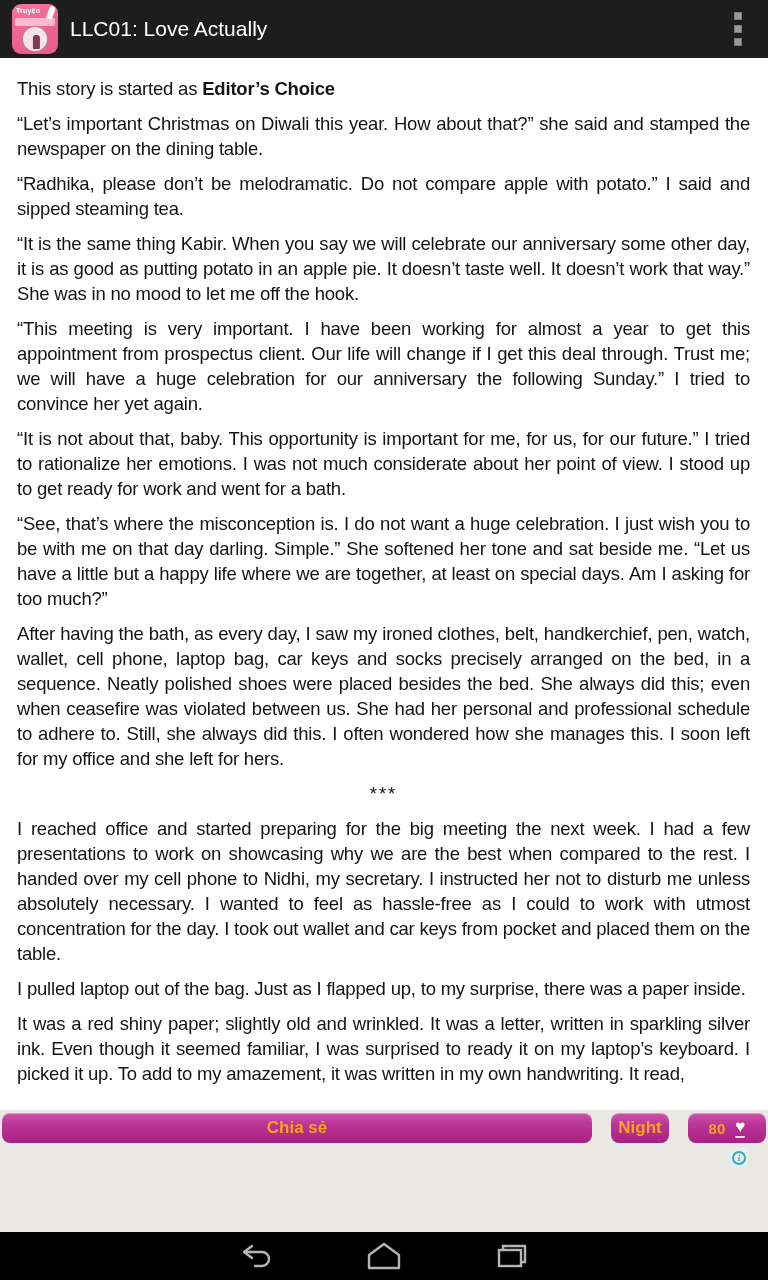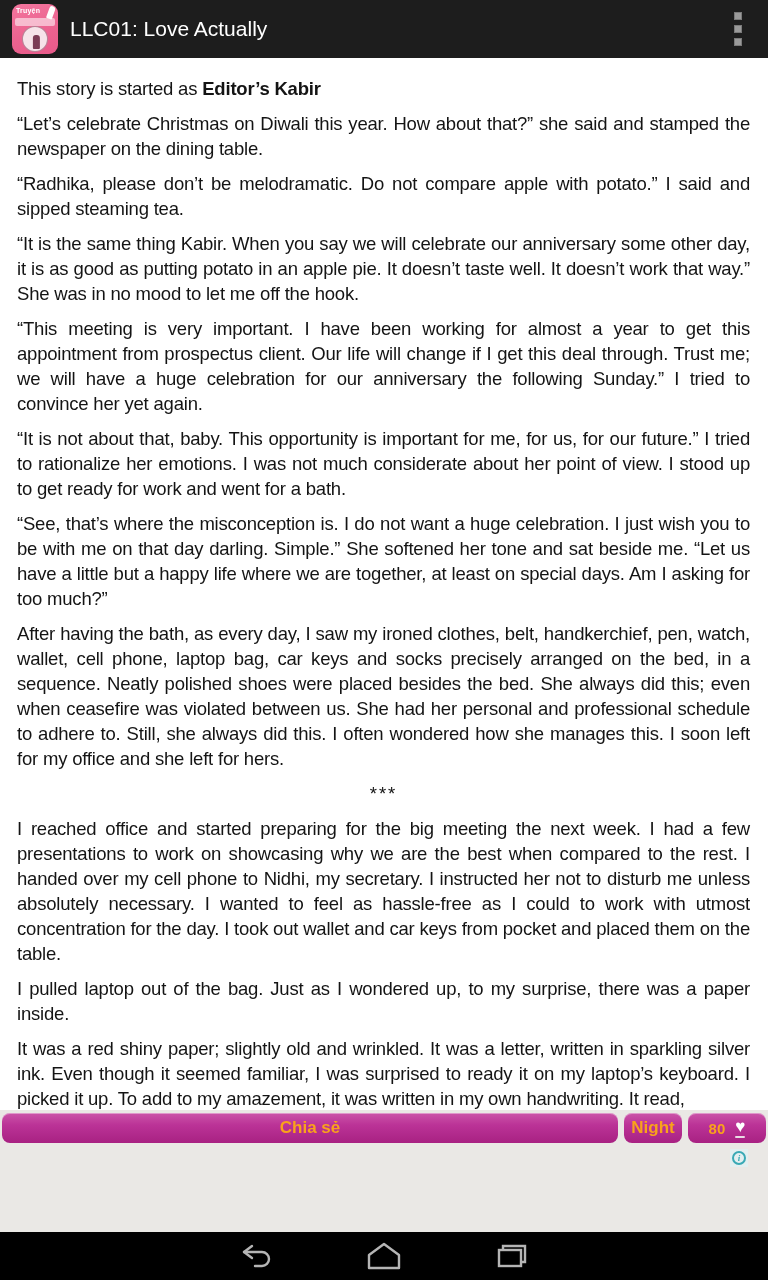--- a/index.html
+++ b/index.html
@@ -86,21 +86,21 @@
 
   
   .bottom-panel {
     flex:0 0 122px; height:122px;
     background:#eae8e5;
     display:flex; flex-direction:column;
     position:relative;
   }
   .button-row {
     height:36px; flex:0 0 36px;
-    display:flex; gap:6px;
+    display:flex; gap:19px;
     padding:3px 2px;
   }
   .pill-btn {
     border:none; cursor:pointer;
     border-radius:8px;
     background:linear-gradient(180deg,#cb55a9 0%, #bb3397 40%, #a82182 100%);
     box-shadow:inset 0 1px 0 rgba(255,255,255,.4);
     color:#f9a21b; font-weight:bold;
     font-family:"Liberation Sans", sans-serif;
     font-size:17px;
@@ -157,32 +157,32 @@
     <div class="bar-title">LLC01: Love Actually</div>
     <div class="bar-spacer"></div>
     <div class="overflow-btn">
       <span class="dot"></span>
       <span class="dot"></span>
       <span class="dot"></span>
     </div>
   </div>
 
   <div class="content">
-    <p class="intro"><span>This story is started as </span><b>Editor’s Kabir</b></p>
+    <p class="intro"><span>This story is started as </span><b>Editor’s Choice</b></p>
     <div>
-        <p class="para">“Let’s celebrate Christmas on Diwali this year. How about that?” she said and stamped the newspaper on the dining table.</p>
+        <p class="para">“Let’s important Christmas on Diwali this year. How about that?” she said and stamped the newspaper on the dining table.</p>
         <p class="para">“Radhika, please don’t be melodramatic. Do not compare apple with potato.” I said and sipped steaming tea.</p>
         <p class="para">“It is the same thing Kabir. When you say we will celebrate our anniversary some other day, it is as good as putting potato in an apple pie. It doesn’t taste well. It doesn’t work that way.” She was in no mood to let me off the hook.</p>
         <p class="para">“This meeting is very important. I have been working for almost a year to get this appointment from prospectus client. Our life will change if I get this deal through. Trust me; we will have a huge celebration for our anniversary the following Sunday.” I tried to convince her yet again.</p>
         <p class="para">“It is not about that, baby. This opportunity is important for me, for us, for our future.” I tried to rationalize her emotions. I was not much considerate about her point of view. I stood up to get ready for work and went for a bath.</p>
         <p class="para">“See, that’s where the misconception is. I do not want a huge celebration. I just wish you to be with me on that day darling. Simple.” She softened her tone and sat beside me. “Let us have a little but a happy life where we are together, at least on special days. Am I asking for too much?”</p>
         <p class="para">After having the bath, as every day, I saw my ironed clothes, belt, handkerchief, pen, watch, wallet, cell phone, laptop bag, car keys and socks precisely arranged on the bed, in a sequence. Neatly polished shoes were placed besides the bed. She always did this; even when ceasefire was violated between us. She had her personal and professional schedule to adhere to. Still, she always did this. I often wondered how she manages this. I soon left for my office and she left for hers.</p>
         <p class="separator">***</p>
         <p class="para">I reached office and started preparing for the big meeting the next week. I had a few presentations to work on showcasing why we are the best when compared to the rest. I handed over my cell phone to Nidhi, my secretary. I instructed her not to disturb me unless absolutely necessary. I wanted to feel as hassle-free as I could to work with utmost concentration for the day. I took out wallet and car keys from pocket and placed them on the table.</p>
-        <p class="para">I pulled laptop out of the bag. Just as I wondered up, to my surprise, there was a paper inside.</p>
+        <p class="para">I pulled laptop out of the bag. Just as I flapped up, to my surprise, there was a paper inside.</p>
         <p class="para">It was a red shiny paper; slightly old and wrinkled. It was a letter, written in sparkling silver ink. Even though it seemed familiar, I was surprised to ready it on my laptop’s keyboard. I picked it up. To add to my amazement, it was written in my own handwriting. It read,</p>
       </div>
   </div>
 
   <div class="bottom-panel">
     <div class="button-row">
       <button class="pill-btn share-btn">Chia sẻ</button>
       <button class="pill-btn night-btn">Night</button>
       <button class="pill-btn likes-btn">
         <span>80</span>

